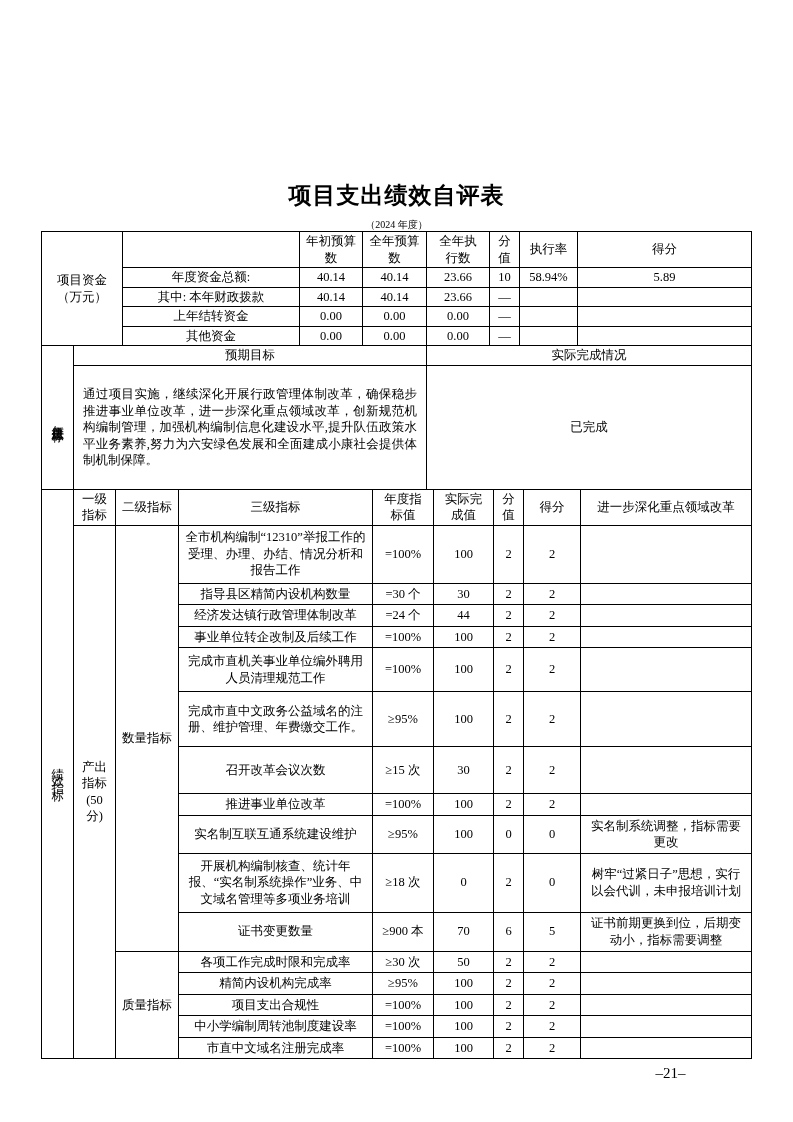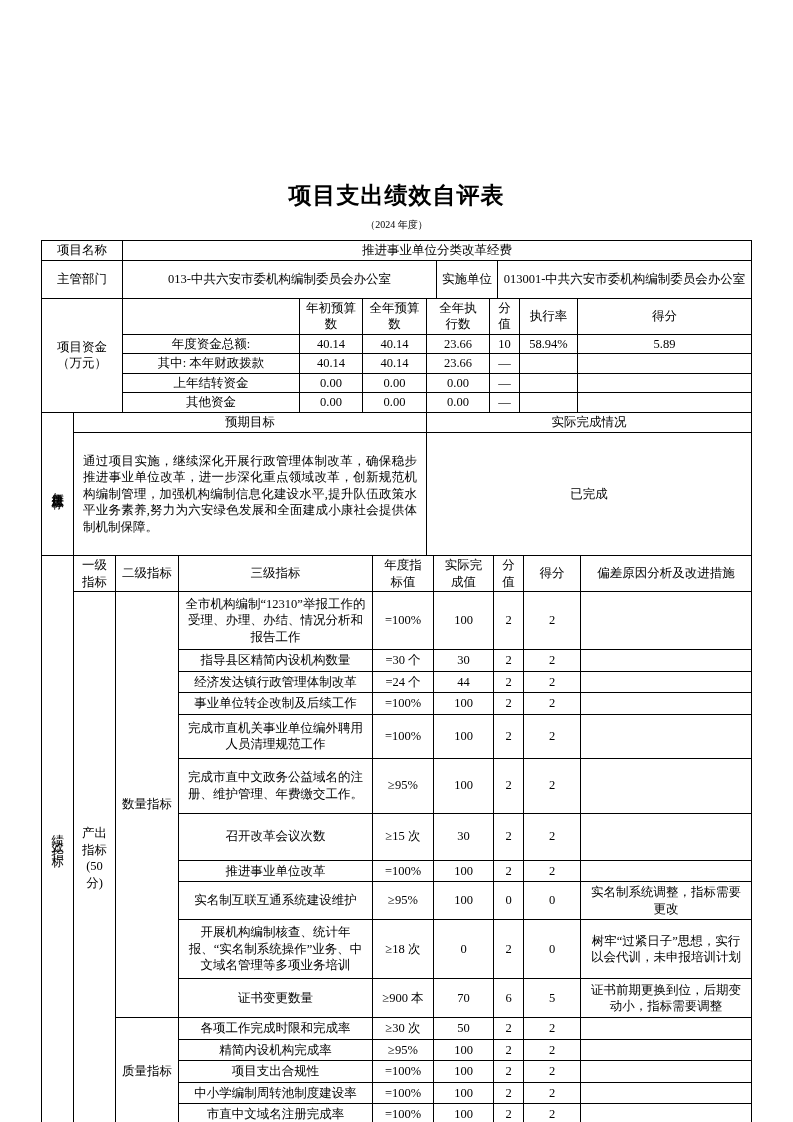--- a/index.html
+++ b/index.html
@@ -42,40 +42,20 @@
   }
 </style>
 </head>
 <body>
 
 <div class="page">
 
   <div class="title">项目支出绩效自评表</div>
   <div class="subtitle">（2024 年度）</div>
 
-  <table class="first-table">
-    <colgroup>
-        <col style="width:81px">
-        <col style="width:314px">
-        <col style="width:61px">
-        <col style="width:254px">
-      </colgroup>
-    <tbody>
-        <tr style="height:19px">
-      <td>项目名称</td>
-      <td colspan="3">推进事业单位分类改革经费</td>
-    </tr>
-    <tr style="height:38px">
-      <td>主管部门</td>
-      <td>013-中共六安市委机构编制委员会办公室</td>
-      <td>实施单位</td>
-      <td>013001-中共六安市委机构编制委员会办公室</td>
-    </tr>
-  </tbody>
-    </table>
 
   <table class="stack">
     <colgroup>
         <col style="width:81px">
         <col style="width:177px">
         <col style="width:63px">
         <col style="width:64px">
         <col style="width:63px">
         <col style="width:30px">
         <col style="width:58px">
@@ -174,21 +154,21 @@
 指标</td>
       <td>二级指标</td>
       <td>三级指标</td>
       <td class="pl">年度指
 标值</td>
       <td class="pl">实际完
 成值</td>
       <td class="pl">分
 值</td>
       <td>得分</td>
-      <td>偏差原因分析及改进措施</td>
+      <td>进一步深化重点领域改革</td>
     </tr>
     <tr style="height:58px">
       <td rowspan="16" class="pl">产出
 指标
 (50
 分)</td>
       <td rowspan="11">数量指标</td>
       <td class="left">全市机构编制“12310”举报工作的受理、办理、办结、情况分析和报告工作</td>
       <td>=100%</td>
       <td>100</td>
@@ -313,14 +293,15 @@
       <td class="left">市直中文域名注册完成率</td>
       <td>=100%</td>
       <td>100</td>
       <td>2</td>
       <td>2</td>
       <td class="left"></td>
     </tr>
   </tbody>
     </table>
 
+  <div class="pageno">–21–</div>
 
 </div>
 
 </body></html>

